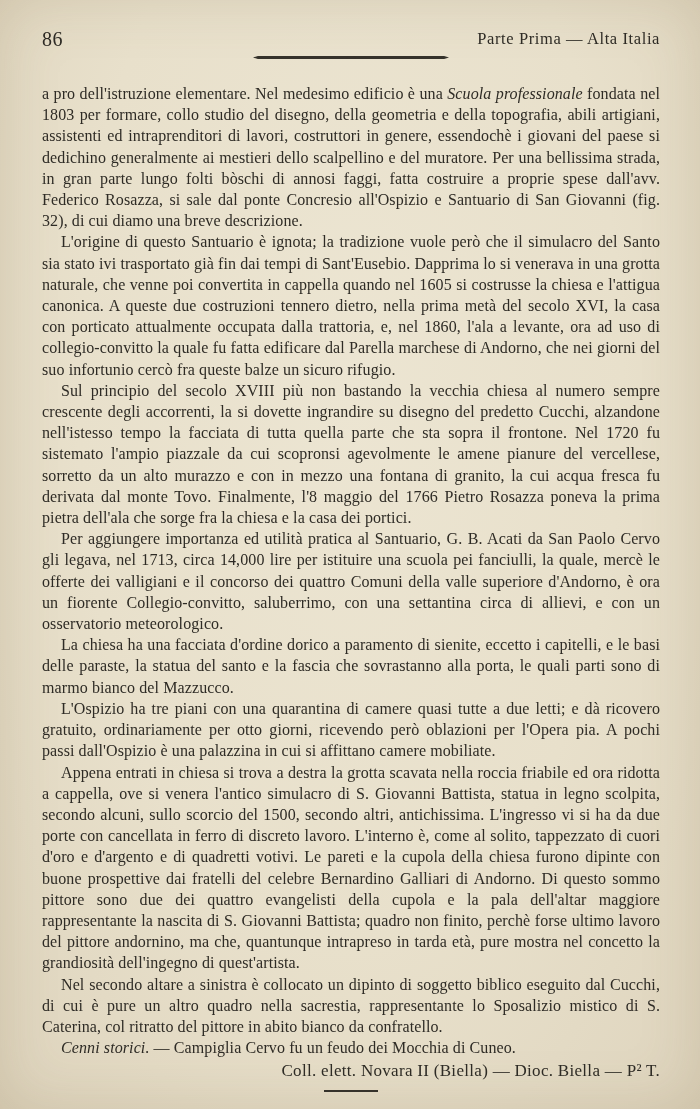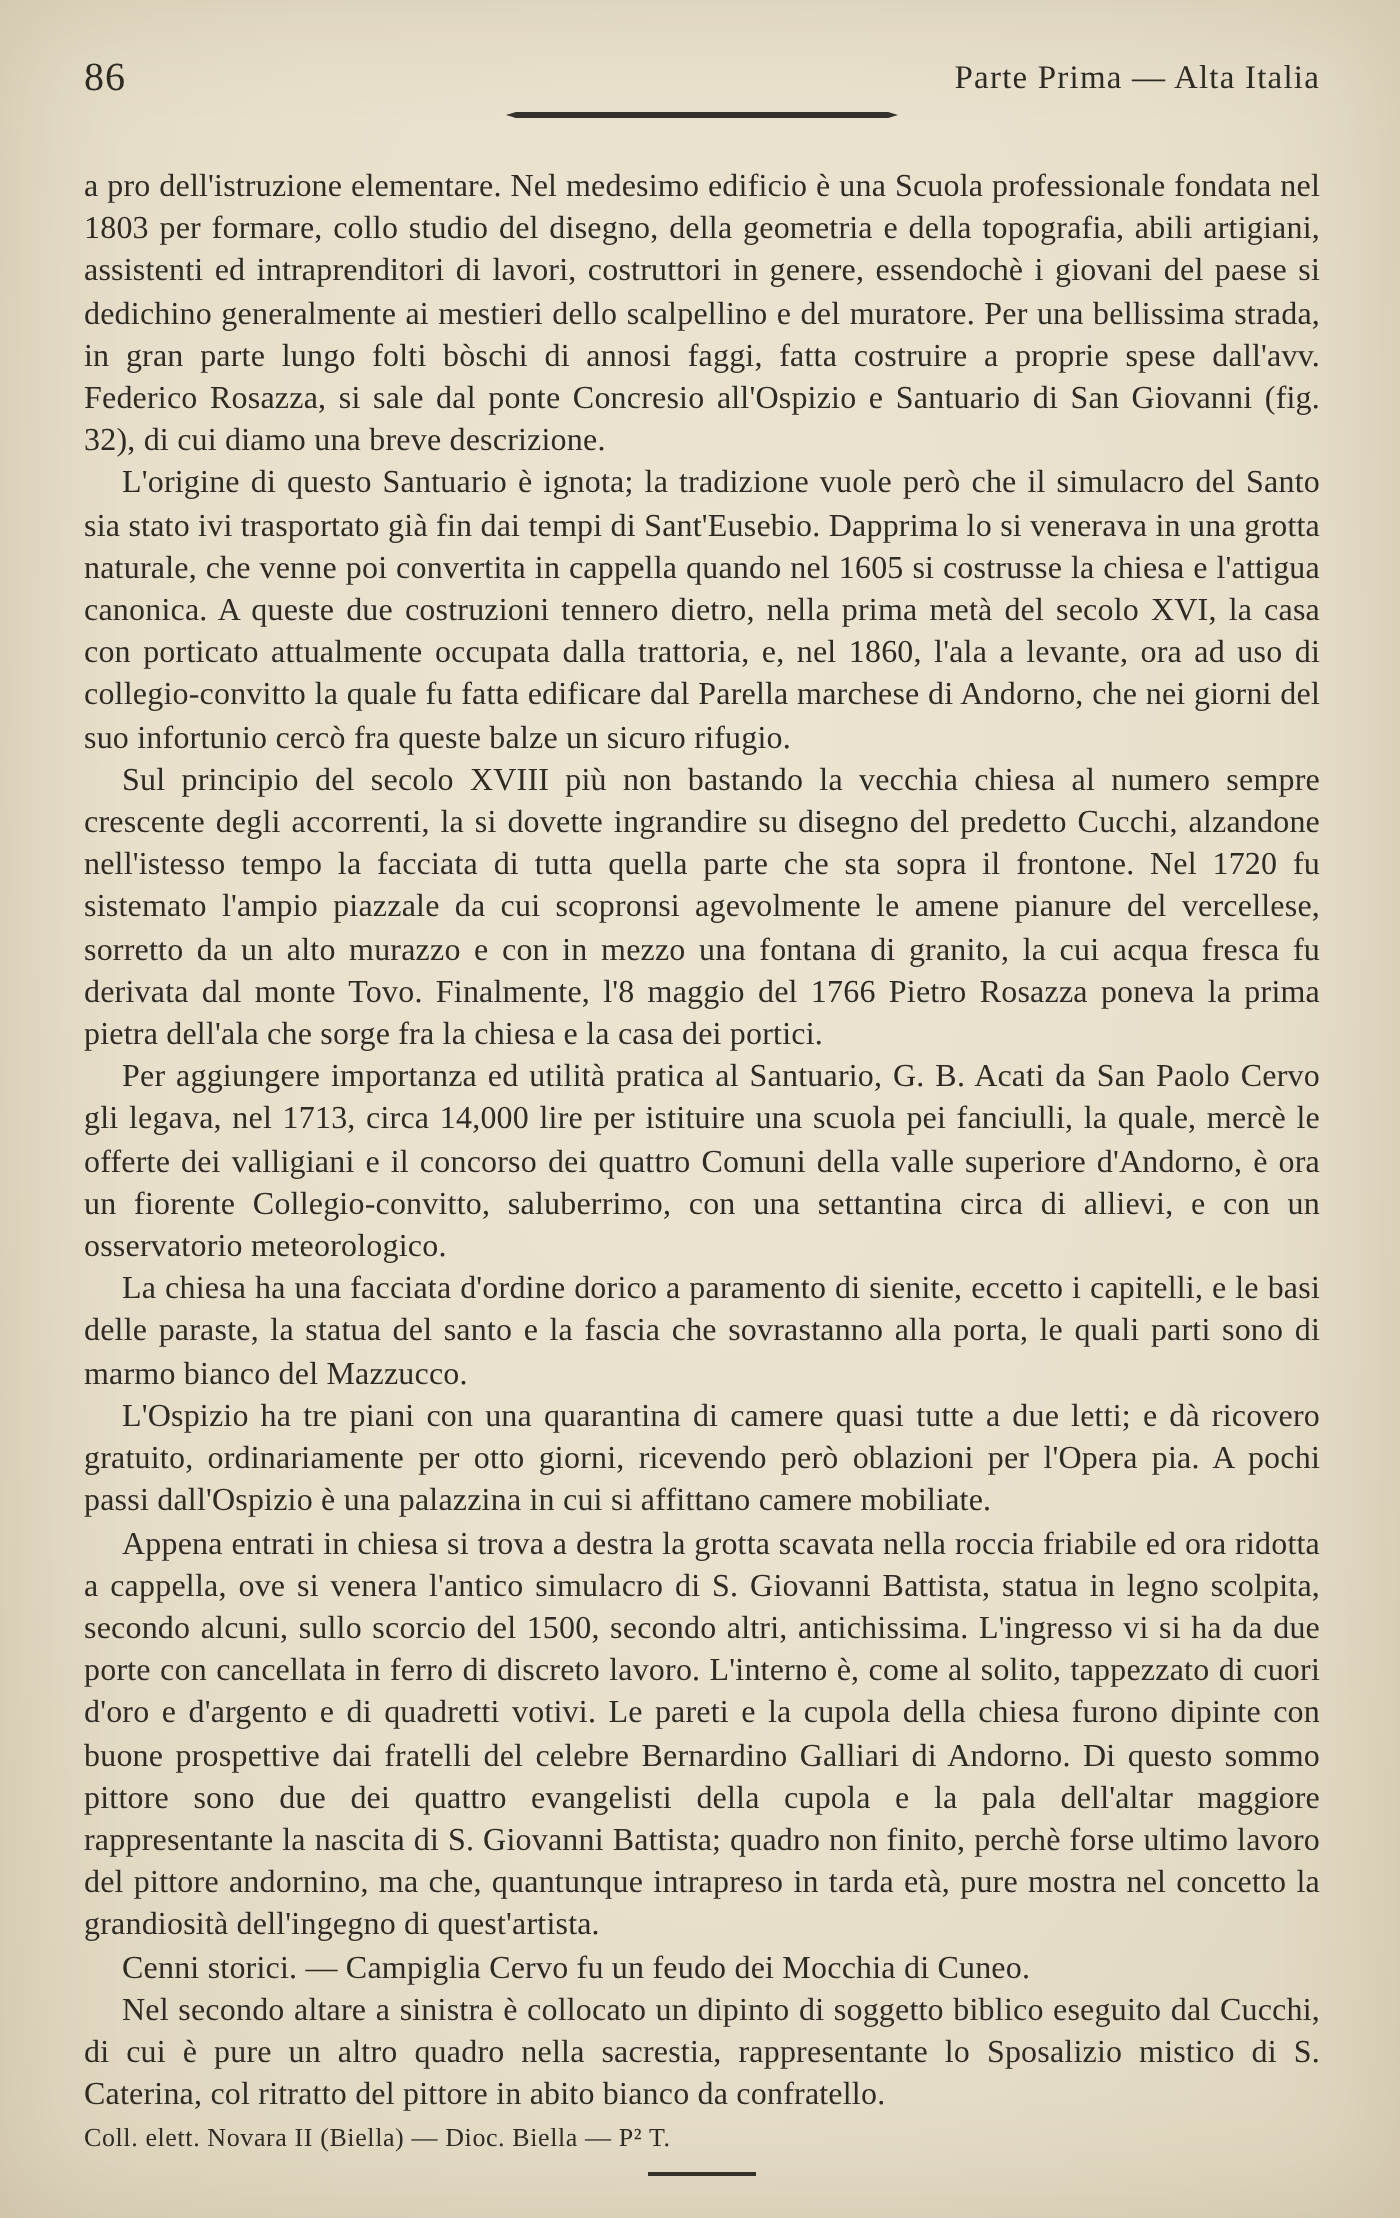--- a/index.html
+++ b/index.html
@@ -64,25 +64,26 @@
     margin: 0;
     font-size: 16px;
     line-height: 21.2px;
     text-align: justify;
     letter-spacing: 0.1px;
   }
   .body-text p.indent {
     text-indent: 19px;
   }
   .italic {
+    font-style: italic;
     margin-top: 28px;
   }
   .footer-imprint {
-    text-align: left;
-    font-size: 13px;
+    text-align: right;
+    font-size: 17px;
     margin-top: 3px;
     letter-spacing: 0.3px;
   }
   .footer-rule {
     width: 54px;
     height: 2px;
     background: #35322b;
     margin: 9px auto 0 auto;
   }
 </style>
@@ -98,21 +99,21 @@
   </div>
 
   <div class="body-text">
       <p class=""><span>a pro dell'istruzione elementare. Nel medesimo edificio è una </span><span class="italic">Scuola professionale</span><span> fondata nel 1803 per formare, collo studio del disegno, della geometria e della topografia, abili artigiani, assistenti ed intraprenditori di lavori, costruttori in genere, essendochè i giovani del paese si dedichino generalmente ai mestieri dello scalpellino e del muratore. Per una bellissima strada, in gran parte lungo folti bòschi di annosi faggi, fatta costruire a proprie spese dall'avv. Federico Rosazza, si sale dal ponte Concresio all'Ospizio e Santuario di San Giovanni (fig. 32), di cui diamo una breve descrizione.</span></p>
       <p class="indent"><span>L'origine di questo Santuario è ignota; la tradizione vuole però che il simulacro del Santo sia stato ivi trasportato già fin dai tempi di Sant'Eusebio. Dapprima lo si venerava in una grotta naturale, che venne poi convertita in cappella quando nel 1605 si costrusse la chiesa e l'attigua canonica. A queste due costruzioni tennero dietro, nella prima metà del secolo XVI, la casa con porticato attualmente occupata dalla trattoria, e, nel 1860, l'ala a levante, ora ad uso di collegio-convitto la quale fu fatta edificare dal Parella marchese di Andorno, che nei giorni del suo infortunio cercò fra queste balze un sicuro rifugio.</span></p>
       <p class="indent"><span>Sul principio del secolo XVIII più non bastando la vecchia chiesa al numero sempre crescente degli accorrenti, la si dovette ingrandire su disegno del predetto Cucchi, alzandone nell'istesso tempo la facciata di tutta quella parte che sta sopra il frontone. Nel 1720 fu sistemato l'ampio piazzale da cui scopronsi agevolmente le amene pianure del vercellese, sorretto da un alto murazzo e con in mezzo una fontana di granito, la cui acqua fresca fu derivata dal monte Tovo. Finalmente, l'8 maggio del 1766 Pietro Rosazza poneva la prima pietra dell'ala che sorge fra la chiesa e la casa dei portici.</span></p>
       <p class="indent"><span>Per aggiungere importanza ed utilità pratica al Santuario, G. B. Acati da San Paolo Cervo gli legava, nel 1713, circa 14,000 lire per istituire una scuola pei fanciulli, la quale, mercè le offerte dei valligiani e il concorso dei quattro Comuni della valle superiore d'Andorno, è ora un fiorente Collegio-convitto, saluberrimo, con una settantina circa di allievi, e con un osservatorio meteorologico.</span></p>
       <p class="indent"><span>La chiesa ha una facciata d'ordine dorico a paramento di sienite, eccetto i capitelli, e le basi delle paraste, la statua del santo e la fascia che sovrastanno alla porta, le quali parti sono di marmo bianco del Mazzucco.</span></p>
       <p class="indent"><span>L'Ospizio ha tre piani con una quarantina di camere quasi tutte a due letti; e dà ricovero gratuito, ordinariamente per otto giorni, ricevendo però oblazioni per l'Opera pia. A pochi passi dall'Ospizio è una palazzina in cui si affittano camere mobiliate.</span></p>
       <p class="indent"><span>Appena entrati in chiesa si trova a destra la grotta scavata nella roccia friabile ed ora ridotta a cappella, ove si venera l'antico simulacro di S. Giovanni Battista, statua in legno scolpita, secondo alcuni, sullo scorcio del 1500, secondo altri, antichissima. L'ingresso vi si ha da due porte con cancellata in ferro di discreto lavoro. L'interno è, come al solito, tappezzato di cuori d'oro e d'argento e di quadretti votivi. Le pareti e la cupola della chiesa furono dipinte con buone prospettive dai fratelli del celebre Bernardino Galliari di Andorno. Di questo sommo pittore sono due dei quattro evangelisti della cupola e la pala dell'altar maggiore rappresentante la nascita di S. Giovanni Battista; quadro non finito, perchè forse ultimo lavoro del pittore andornino, ma che, quantunque intrapreso in tarda età, pure mostra nel concetto la grandiosità dell'ingegno di quest'artista.</span></p>
+      <p class="indent"><span>Nel secondo altare a sinistra è collocato un dipinto di soggetto biblico eseguito dal Cucchi, di cui è pure un altro quadro nella sacrestia, rappresentante lo Sposalizio mistico di S. Caterina, col ritratto del pittore in abito bianco da confratello.</span></p>
       <p class="indent"><span class="italic">Cenni storici.</span><span> — Campiglia Cervo fu un feudo dei Mocchia di Cuneo.</span></p>
-      <p class="indent"><span>Nel secondo altare a sinistra è collocato un dipinto di soggetto biblico eseguito dal Cucchi, di cui è pure un altro quadro nella sacrestia, rappresentante lo Sposalizio mistico di S. Caterina, col ritratto del pittore in abito bianco da confratello.</span></p>
     </div>
 
   <div class="footer-imprint">Coll. elett. Novara II (Biella) — Dioc. Biella — P² T.</div>
 
   <div class="footer-rule"></div>
 
 </div>
 
 </body></html>

